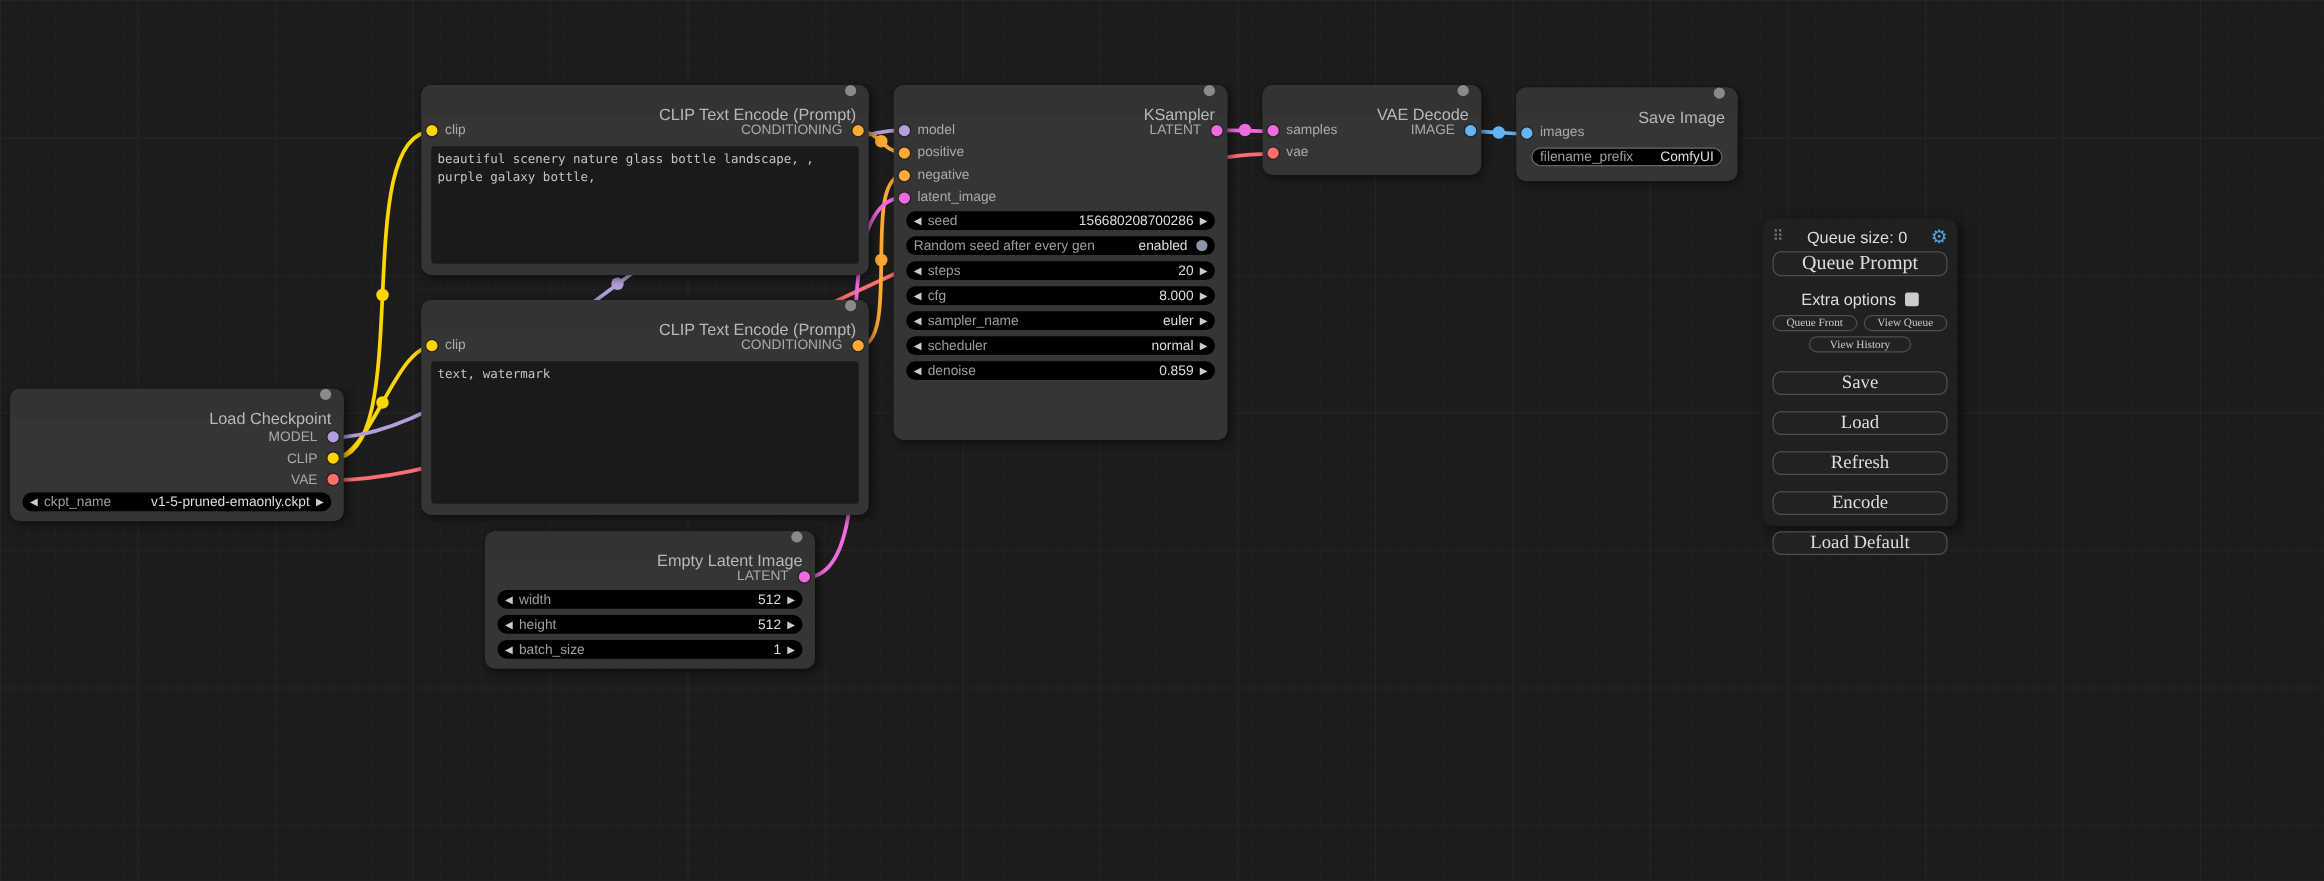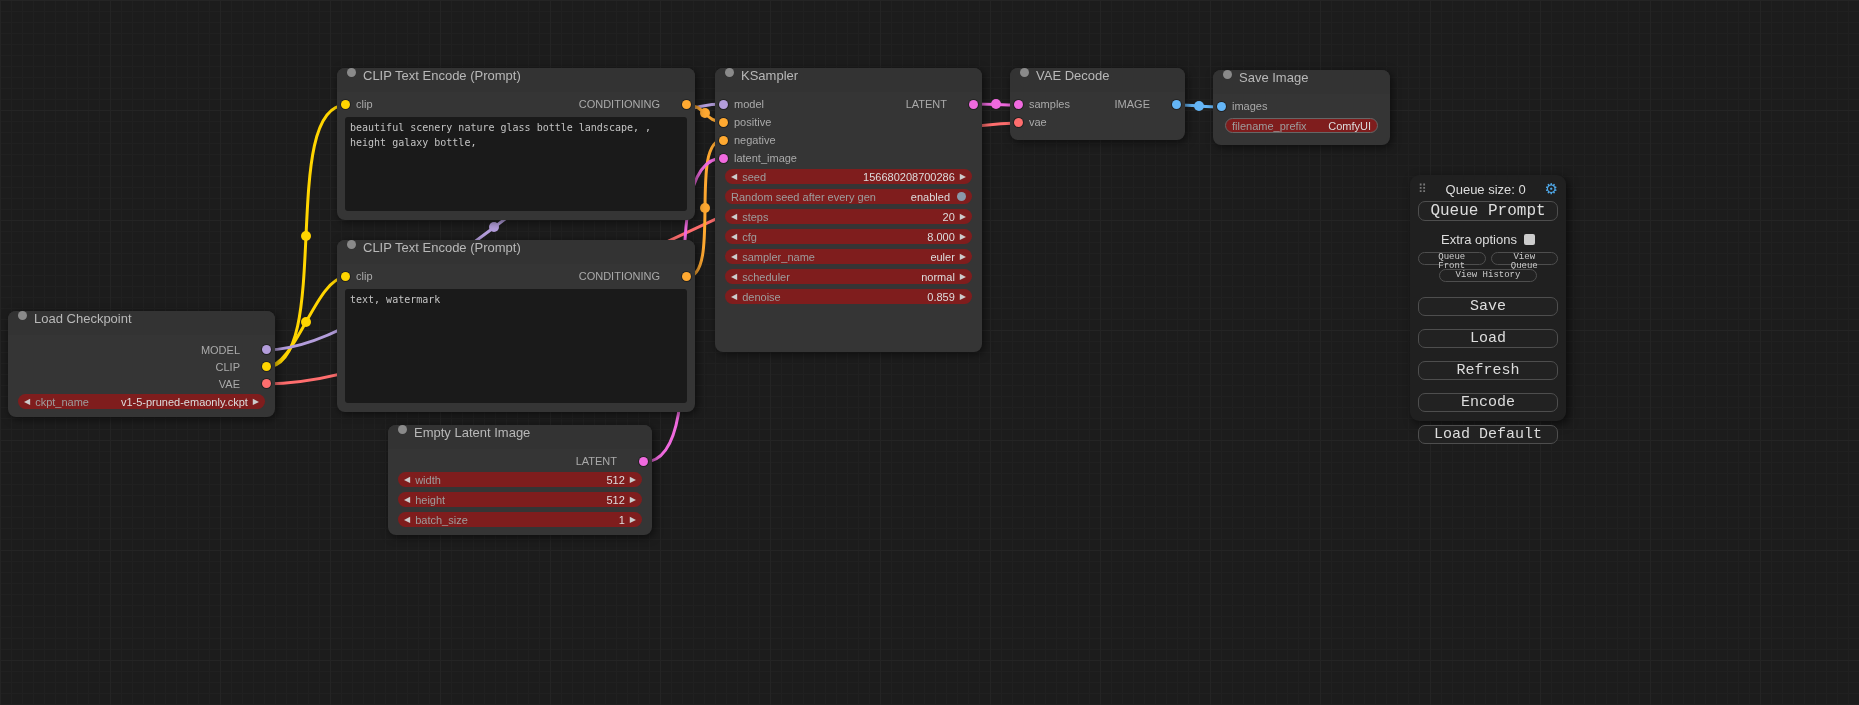--- a/index.html
+++ b/index.html
@@ -17,64 +17,64 @@
   }
   #wires{position:absolute;left:0;top:0;z-index:1}
   #wires path{fill:none;stroke-width:3;stroke-linecap:round}
 
   .node{
     position:absolute;z-index:2;
     background:#353535;border-radius:8px;
     box-shadow:2px 2px 8px rgba(0,0,0,.55);
   }
   .node-title{
-    height:24px;display:flex;align-items:flex-start;gap:7px;padding:0 10px;
-    background:#333;border-radius:8px 8px 0 0;
+    height:24px;display:flex;align-items:flex-end;gap:7px;padding:0 10px;
+    background:#333;border-radius:8px 8px 0 0;flex-direction:column;
   }
   .title-dot{width:9px;height:9px;border-radius:50%;background:#8a8a8a;flex:none}
   .title-text{color:#b8b8b8;font-size:13px;white-space:nowrap}
 
   .slots{padding-top:3px}
   .slots.pad6{padding-top:6px}
   .slot-row{display:flex;align-items:center;height:18px;padding:0 4px}
   .slot-row.h17{height:17px}
   .slot-in{display:flex;align-items:center;gap:6px}
-  .slot-out{margin-left:auto;display:flex;align-items:center;gap:22px}
+  .slot-out{margin-left:auto;display:flex;align-items:center;gap:8px}
   .slot-dot{width:9px;height:9px;border-radius:50%;flex:none;box-shadow:0 0 0 1px rgba(0,0,0,.35)}
   .slot-label{font-size:11px;color:#aaa;white-space:nowrap}
 
   .prompt-box{
     margin:4px 8px;background:#1a1a1a;border-radius:3px;
     font-family:"DejaVu Sans Mono",monospace;font-size:10px;line-height:1.45;
     color:#c4c4c4;padding:4px 5px;white-space:pre-wrap;overflow:hidden;
   }
   .widgets{padding-top:2px}
   .widget{
-    height:15px;background:#7f1d1d;border-radius:8px;margin:0 10px 5px;
+    height:15px;background:#000000;border-radius:8px;margin:0 10px 5px;
     display:flex;align-items:center;padding:0 6px;font-size:11px;gap:5px;
   }
   .widget.bordered{border:1px solid #666}
   .arr{font-size:8px;color:#ccc;flex:none;line-height:1}
   .wname{color:#9d9d9d;white-space:nowrap}
   .wval{margin-left:auto;color:#ddd;white-space:nowrap}
   .toggle-dot{width:9px;height:9px;border-radius:50%;flex:none;margin-left:2px}
 
   
   .menu{
     position:absolute;z-index:3;left:1410px;top:175px;width:156px;height:246px;
     background:#202020;border-radius:9px;box-shadow:3px 3px 10px rgba(0,0,0,.6);
     padding:5px 8px;display:flex;flex-direction:column;
   }
   .menu-header{display:flex;align-items:center;height:20px;margin-bottom:3px}
   .drag-handle{color:#777;font-size:12px;flex:none;cursor:grab}
   .queue-size{flex:1;text-align:center;color:#ddd;font-size:13px}
   .gear{color:#4fa8e8;font-size:15px;flex:none;cursor:pointer}
   .btn{
     background:#222;border:1px solid #4e4e4e;border-radius:7px;color:#ddd;
-    font-family:Liberation Mono, monospace;cursor:pointer;display:block;width:100%;
+    font-family:Liberation Serif, serif;cursor:pointer;display:block;width:100%;
   }
   .btn.queue{height:23px;font-size:16px;margin-bottom:6px}
   .btn.big{height:21px;font-size:15px;margin-bottom:13px}
   .extra-row{display:flex;align-items:center;justify-content:center;gap:7px;margin:5px 0 5px;color:#ddd;font-size:13px}
   .checkbox{width:11px;height:11px;background:#ccc;border-radius:2px;display:inline-block;cursor:pointer}
   .small-row{display:flex;gap:5px;margin-bottom:4px}
   .small-row.center{justify-content:center}
   .btn.small{width:auto;flex:1;height:13px;font-size:9px;padding:0 6px;border-radius:8px;color:#ccc;line-height:1}
   .btn.small.hist{flex:none;padding:0 16px}
   .gap{height:11px;flex:none}
@@ -148,21 +148,21 @@
       <div class="slot-in">
         <span class="slot-dot" style="background: rgb(255, 213, 0);"></span>
         <span class="slot-label">clip</span>
       </div>
       <div class="slot-out">
         <span class="slot-label">CONDITIONING</span>
         <span class="slot-dot" style="background: rgb(255, 169, 49);"></span>
       </div>
     </div>
   </div>
-  <div class="prompt-box" style="height:94px">beautiful scenery nature glass bottle landscape, , height galaxy bottle,</div>
+  <div class="prompt-box" style="height:94px">beautiful scenery nature glass bottle landscape, , purple galaxy bottle,</div>
 </div>
 
 <div class="node" style="left:337px;top:240px;width:358px;height:172px">
   <div class="node-title">
     <span class="title-dot"></span>
     <span class="title-text">CLIP Text Encode (Prompt)</span>
   </div>
   <div class="slots">
     <div class="slot-row">
       <div class="slot-in">

